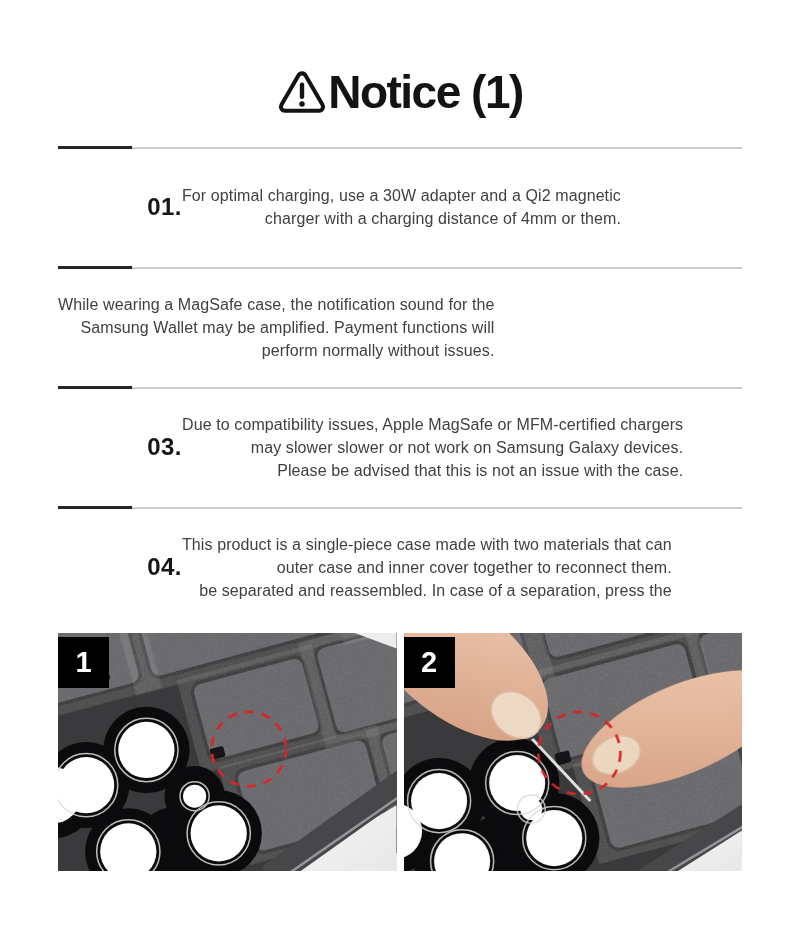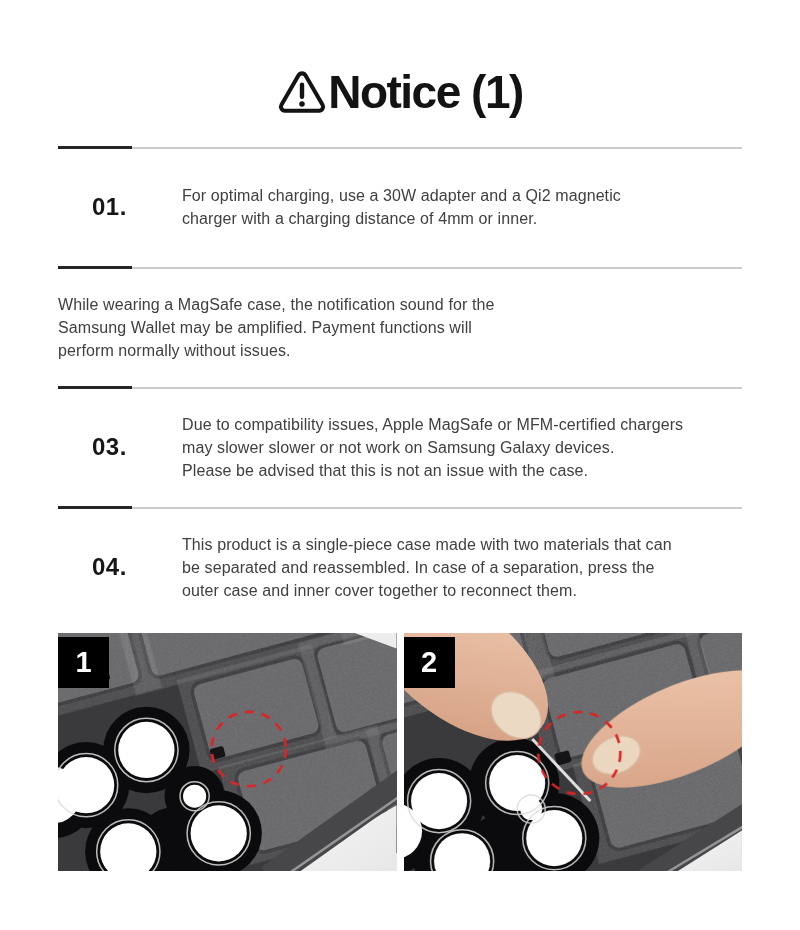--- a/index.html
+++ b/index.html
@@ -24,21 +24,21 @@
   .warn svg { width: 50px; height: 46px; }
   .title {
     margin: 0;
     font-size: 46px;
     font-weight: 800;
     letter-spacing: -1.5px;
     color: #131313;
     line-height: 1;
   }
   
-  .notice-list { margin: 29px 58px 0; }
+  .notice-list { margin: 29px 58px 0; text-align: right; }
   .notice-row {
     position: relative;
     height: 120px;
     box-sizing: border-box;
     display: flex;
     align-items: center;
   }
   .sep {
     position: absolute;
     top: 0; left: 0;
@@ -111,21 +111,21 @@
     </span>
     <h1 class="title">Notice (1)</h1>
   </header>
 
   <main class="notice-list">
   <div class="notice-row">
     <div class="sep"></div>
     <div class="notice-num">01.</div>
     <div class="notice-text">
           <div>For optimal charging, use a 30W adapter and a Qi2 magnetic</div>
-          <div>charger with a charging distance of 4mm or inner.</div>
+          <div>charger with a charging distance of 4mm or them.</div>
         </div>
   </div>
 
   <div class="notice-row">
     <div class="sep"></div>
     <div class="notice-text">
           <div>While wearing a MagSafe case, the notification sound for the</div>
           <div>Samsung Wallet may be amplified. Payment functions will</div>
           <div>perform normally without issues.</div>
         </div>
@@ -139,22 +139,22 @@
           <div>may slower slower or not work on Samsung Galaxy devices.</div>
           <div>Please be advised that this is not an issue with the case.</div>
         </div>
   </div>
 
   <div class="notice-row">
     <div class="sep"></div>
     <div class="notice-num">04.</div>
     <div class="notice-text">
           <div>This product is a single-piece case made with two materials that can</div>
+          <div>outer case and inner cover together to reconnect them.</div>
           <div>be separated and reassembled. In case of a separation, press the</div>
-          <div>outer case and inner cover together to reconnect them.</div>
         </div>
   </div>
 </main>
 
   <section class="photos">
 
     <figure class="photo">
       <svg viewBox="0 0 337 238" preserveAspectRatio="xMidYMid slice">
         <defs>
           <filter id="nz1" x="-10%" y="-10%" width="120%" height="120%">

